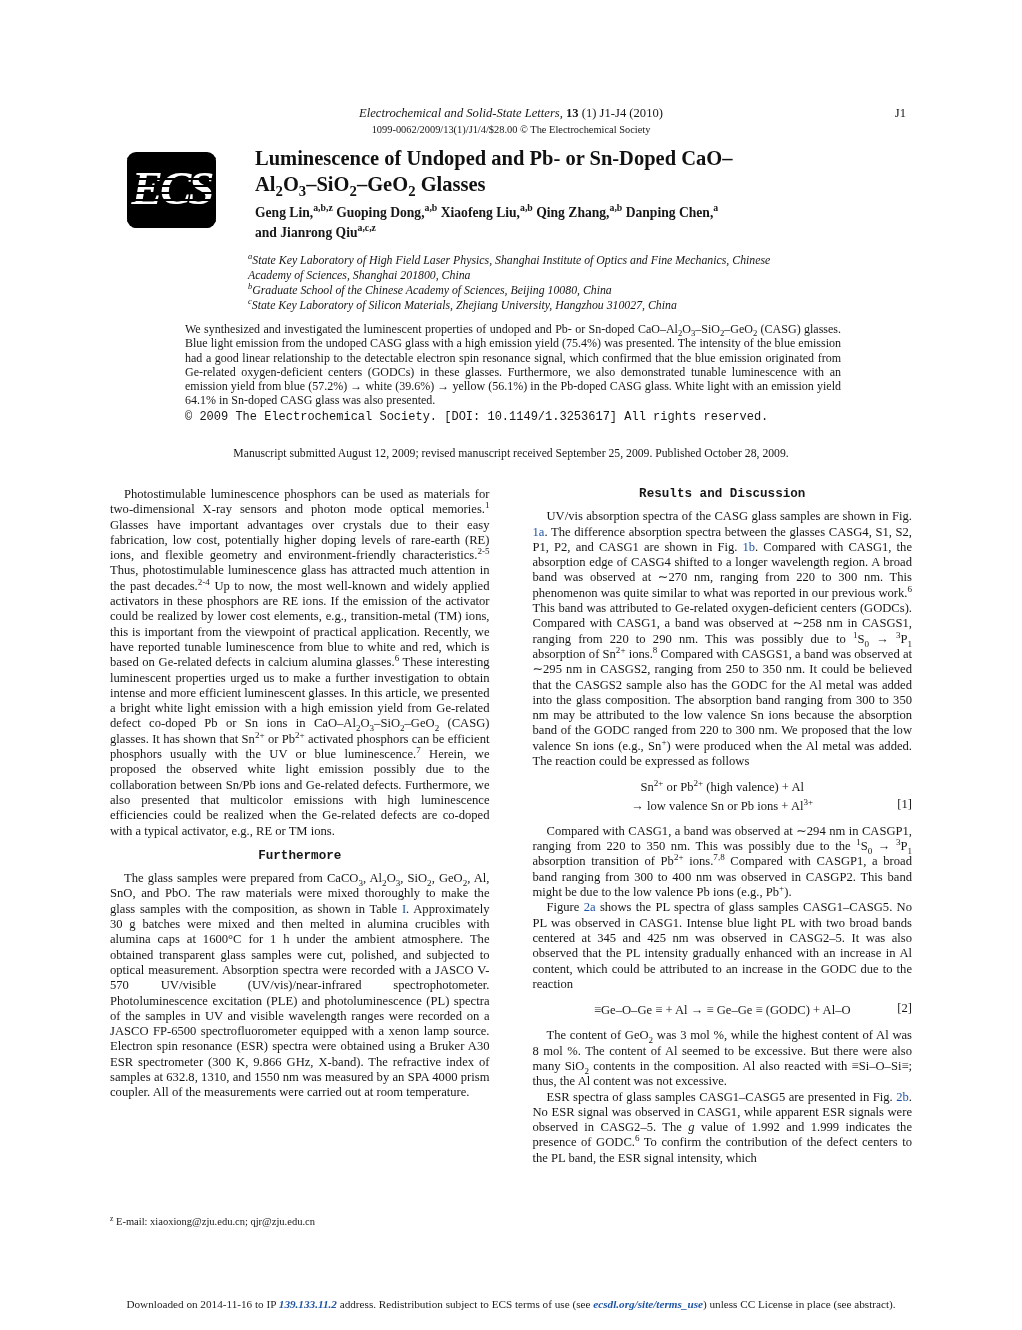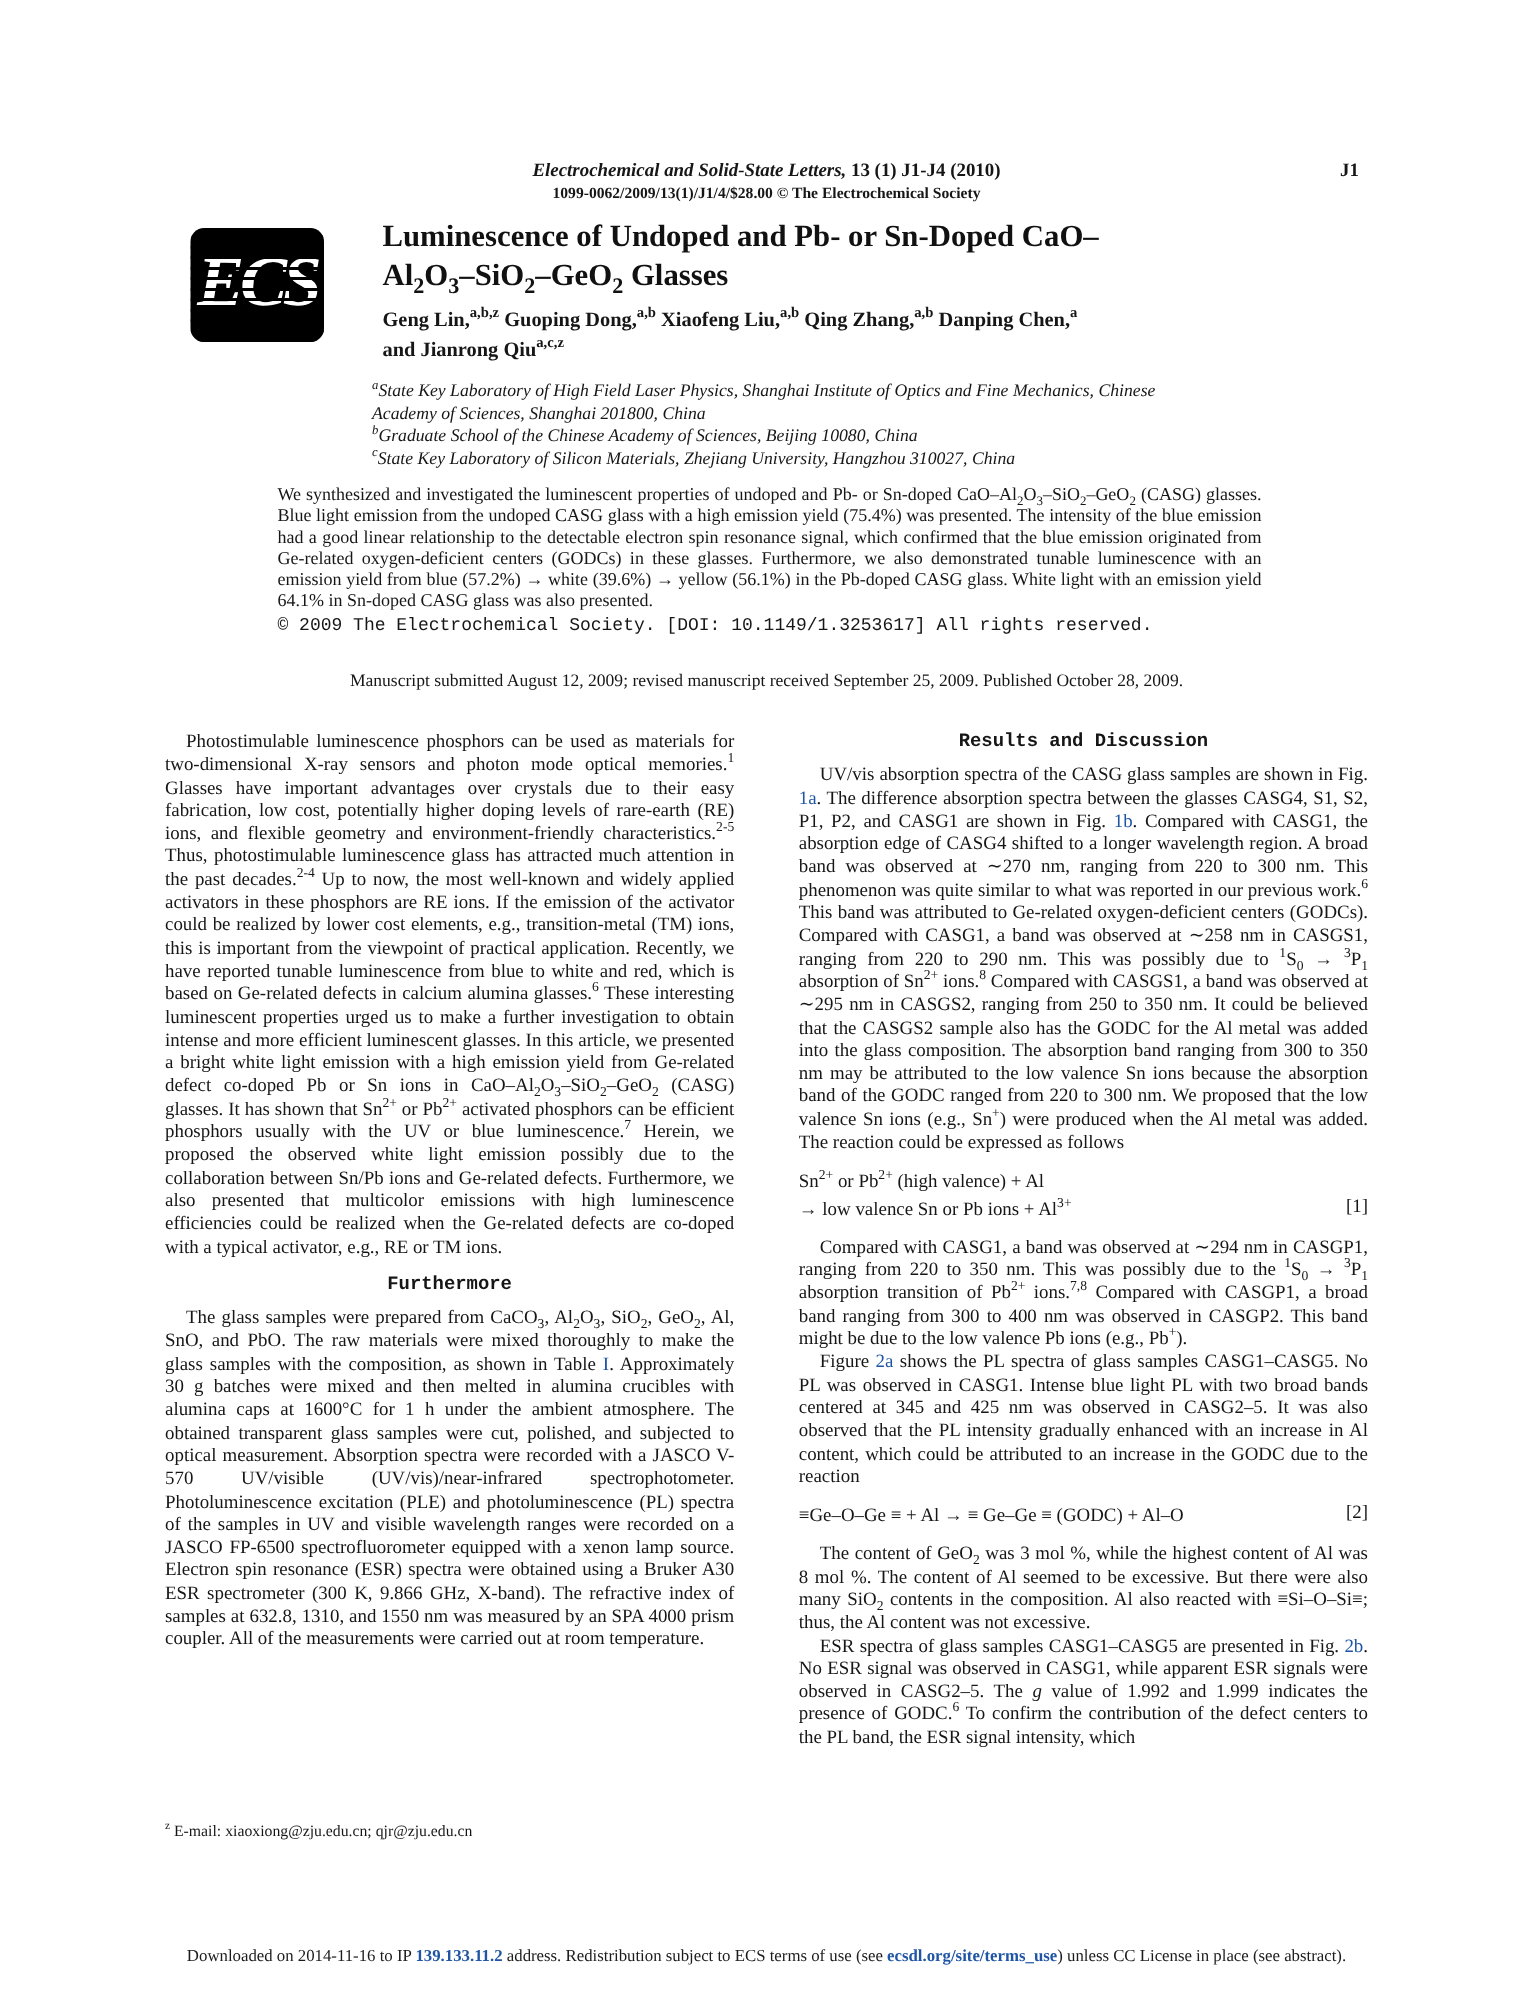--- a/index.html
+++ b/index.html
@@ -9,21 +9,21 @@
     width: 1022px;
     height: 1330px;
     background: #ffffff;
     font-family: "Liberation Serif", serif;
     color: #161616;
     overflow: hidden;
   }
   sup, sub { font-size: 0.72em; line-height: 0; }
 
   
-  .header-wrap { position: absolute; top: 106px; left: 110px; width: 802px; font-weight: bold; }
+  .header-wrap { position: absolute; top: 106px; left: 110px; width: 802px; }
   .journal-line { text-align: center; font-size: 12.6px; }
   .pagenum { position: absolute; right: 6px; top: 0; font-size: 12.6px; }
   .copyright-line { text-align: center; font-size: 10.4px; margin-top: 3px; }
 
   
   .logo {
     position: absolute; left: 127px; top: 152px;
     width: 89px; height: 76px;
     background: #000; border-radius: 9px;
     display: flex; align-items: center; justify-content: center;
@@ -75,38 +75,38 @@
   }
   .col { width: 386px; font-size: 12.6px; line-height: 1.215; text-align: justify; }
   .col p { margin: 0; text-indent: 14px; }
   .section-heading {
     font-size: 12.6px; font-weight: bold; text-align: center;
     margin: 10px 0 7px 0;
     font-family: Liberation Mono, monospace;
   }
   .col > .section-heading:first-child { margin-top: 0; }
 
-  .equation { position: relative; margin: 9px 0 9px 0; text-align: left; }
+  .equation { position: relative; margin: 9px 0 9px 0; text-align: center; }
   .eq-line { line-height: 1.45; }
   .eq-number { position: absolute; right: 0; bottom: 3px; }
 
   .ref { color: #1f55a4; cursor: pointer; }
 
   
   .footnote {
     position: absolute; left: 110px; top: 1216px; width: 386px;
     font-size: 10.5px; text-align: left;
   }
 
   
   .download-footer {
     position: absolute; left: 0; top: 1298px; width: 1022px;
     text-align: center; font-size: 11.2px; color: #1c1c1c;
   }
-  .dl-link { color: #1f55a4; font-weight: bold; cursor: pointer; }
+  .dl-link { color: #1f55a4; font-weight: bold; cursor: pointer; font-style: italic; }
 </style>
 </head>
 <body>
 
 <div class="page">
 
   <div class="header-wrap">
     <div class="journal-line"><i>Electrochemical and Solid-State Letters,</i> <b>13</b> (1) J1-J4 (2010)</div>
     <div class="pagenum">J1</div>
     <div class="copyright-line">1099-0062/2009/13(1)/J1/4/$28.00 © The Electrochemical Society</div>

